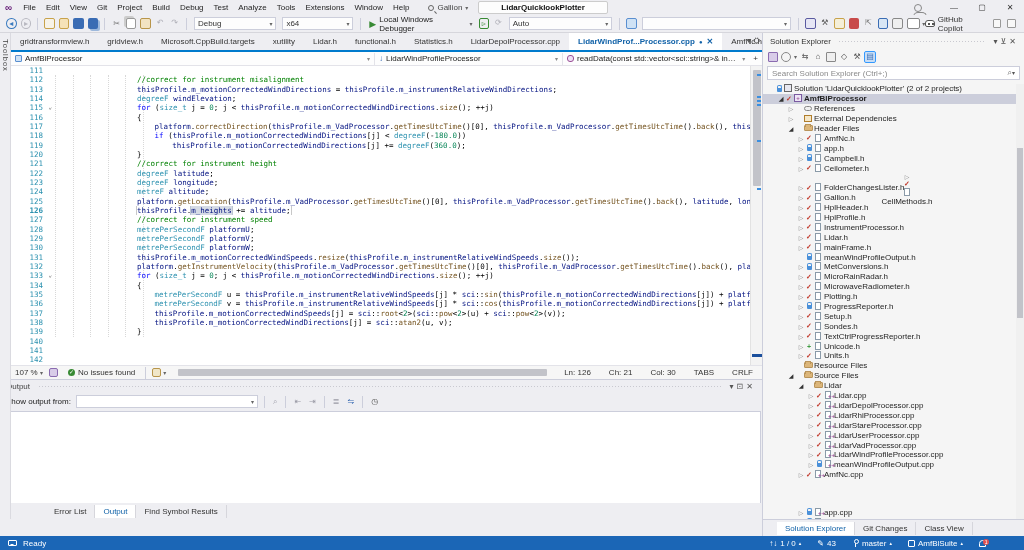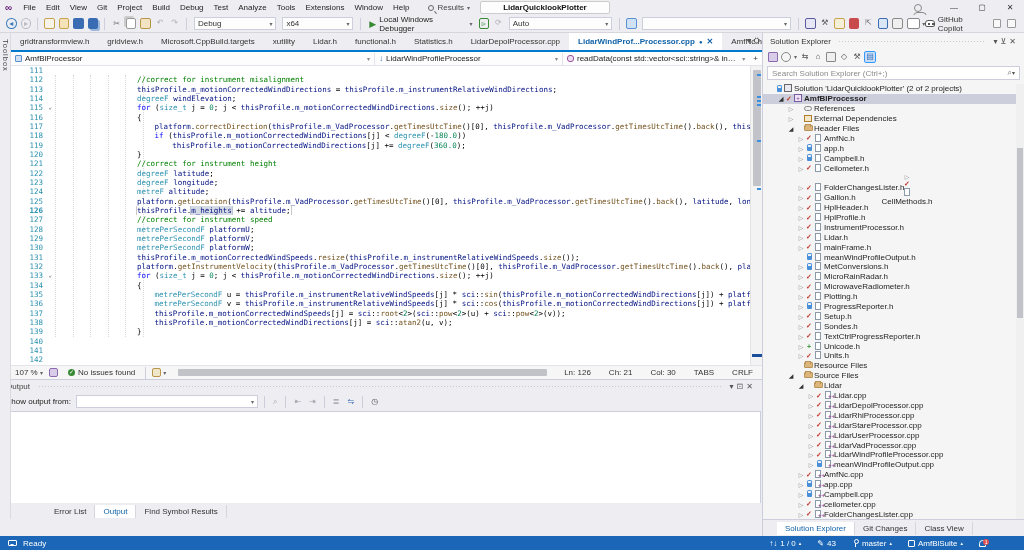--- a/index.html
+++ b/index.html
@@ -146,21 +146,21 @@
   .caret-up{font-size:5px;}
 </style>
 </head>
 <body>
 
 <div id="titlebar">
   <span class="vslogo">∞</span>
   <span id="menu-container"><span class="menu">File</span><span class="menu">Edit</span><span class="menu">View</span><span class="menu">Git</span><span class="menu">Project</span><span class="menu">Build</span><span class="menu">Debug</span><span class="menu">Test</span><span class="menu">Analyze</span><span class="menu">Tools</span><span class="menu">Extensions</span><span class="menu">Window</span><span class="menu">Help</span></span>
   <span class="tb-search">
     <span class="mag"></span>
-    <span>Results</span>
+    <span>Gallion</span>
     <span style="font-size:6px;margin-left:3px;color:#666;">▾</span>
   </span>
   <span class="title-box">LidarQuicklookPlotter</span>
   <span class="win-btns">
     <span class="person"></span>
     <span class="wbtn">—</span>
     <span class="wbtn">▢</span>
     <span class="wbtn close">✕</span>
   </span>
 </div>
@@ -711,21 +711,21 @@
         </div>
         <div class="trow" style="padding-left: 34px;">
           <span class="tarrow">▷</span>
           <span class="tstat"><span class="chk">✓</span></span>
           <span class="ticon">
             <span class="doc"></span>
             <span class="cppmark">++</span>
           </span>
           <span>AmfNc.cpp</span>
         </div>
-        <div class="trow" style="padding-left: 34px;">
+        <div class="trow" style="padding-left: 34px; margin-top: 28px;">
           <span class="tarrow">▷</span>
           <span class="tstat"><span class="lockg"></span></span>
           <span class="ticon">
             <span class="doc"></span>
             <span class="cppmark">++</span>
           </span>
           <span>app.cpp</span>
         </div>
         <div class="trow" style="padding-left: 34px;">
           <span class="tarrow">▷</span>

